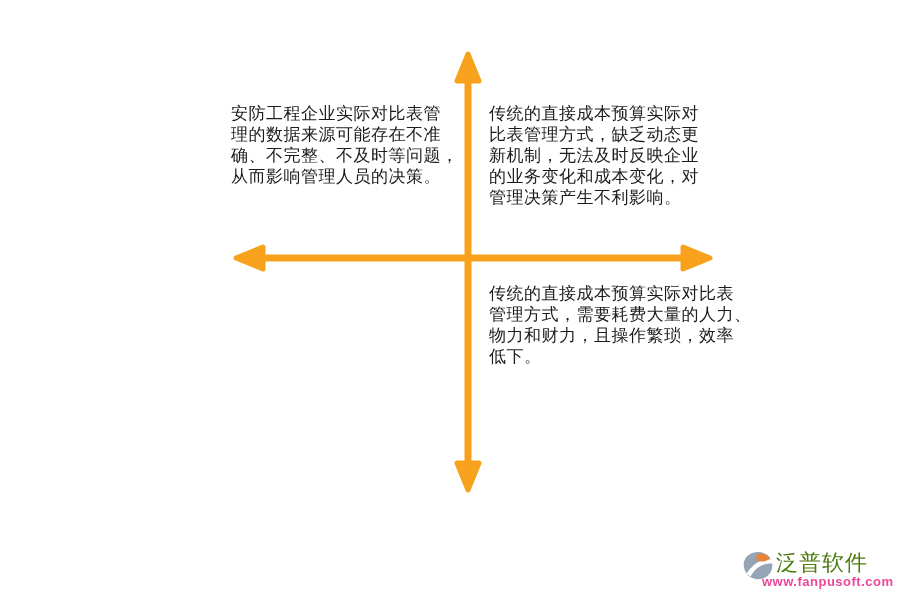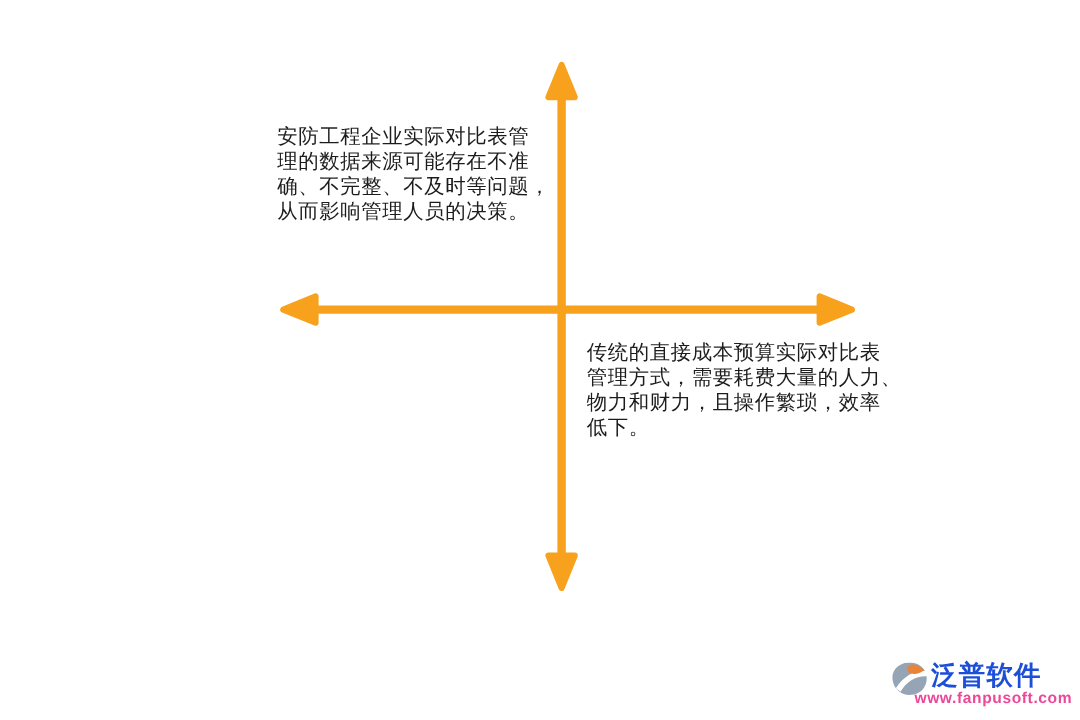--- a/index.html
+++ b/index.html
@@ -44,22 +44,22 @@
   .logo-icon {
     position: absolute;
     left: 0;
     top: 0;
   }
   .logo-name {
     position: absolute;
     left: 34px;
     top: -4px;
     font-size: 22px;
-    font-weight: bold;
-    color: #1d4ed8;
+    font-weight: normal;
+    color: #4d7c0f;
     letter-spacing: 1px;
     white-space: nowrap;
   }
   .logo-url {
     position: absolute;
     left: 20px;
     top: 22px;
     font-size: 13px;
     font-weight: bold;
     color: #ec4899;
@@ -83,20 +83,25 @@
       <polygon points="236,258 263,247 263,269"></polygon>
       <polygon points="710,258 683,247 683,269"></polygon>
     </g>
   </svg>
 
   <div class="quadrant-text q-top-left">安防工程企业实际对比表管
 理的数据来源可能存在不准
 确、不完整、不及时等问题，
 从而影响管理人员的决策。</div>
 
+  <div class="quadrant-text q-top-right">传统的直接成本预算实际对
+比表管理方式，缺乏动态更
+新机制，无法及时反映企业
+的业务变化和成本变化，对
+管理决策产生不利影响。</div>
 
 
   <div class="quadrant-text q-bottom-right">传统的直接成本预算实际对比表
 管理方式，需要耗费大量的人力、
 物力和财力，且操作繁琐，效率
 低下。</div>
 
   <div class="logo">
     <svg class="logo-icon" width="32" height="28" viewBox="0 0 32 28">
       <path d="M12 0.5 C4.5 2.5 0.5 8.5 2 15.5 C3.5 23 10 28 18 27 C26 26 31 19.5 30.2 11.5 C29.5 4 21 -1.8 12 0.5 Z" fill="#95a5b5"></path>

